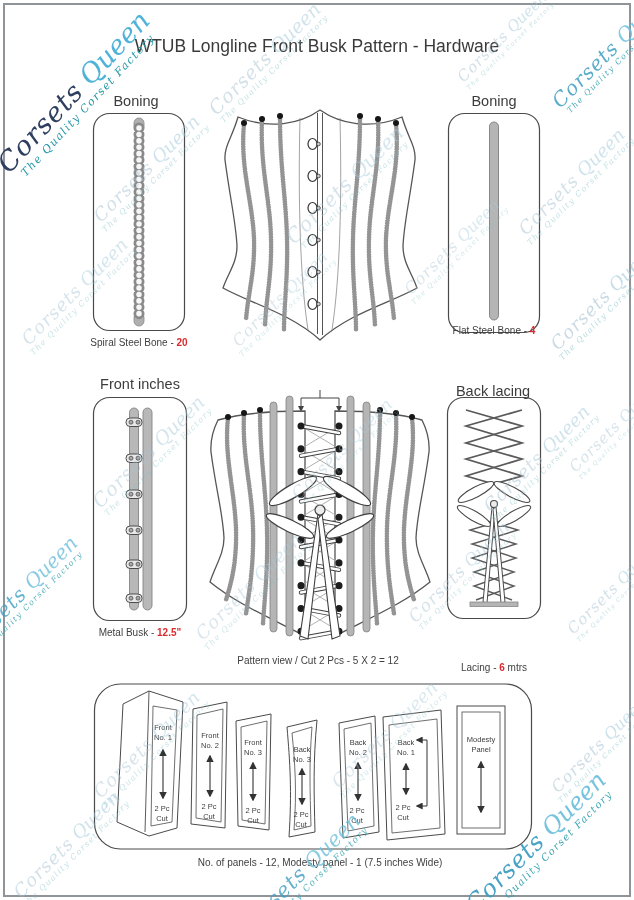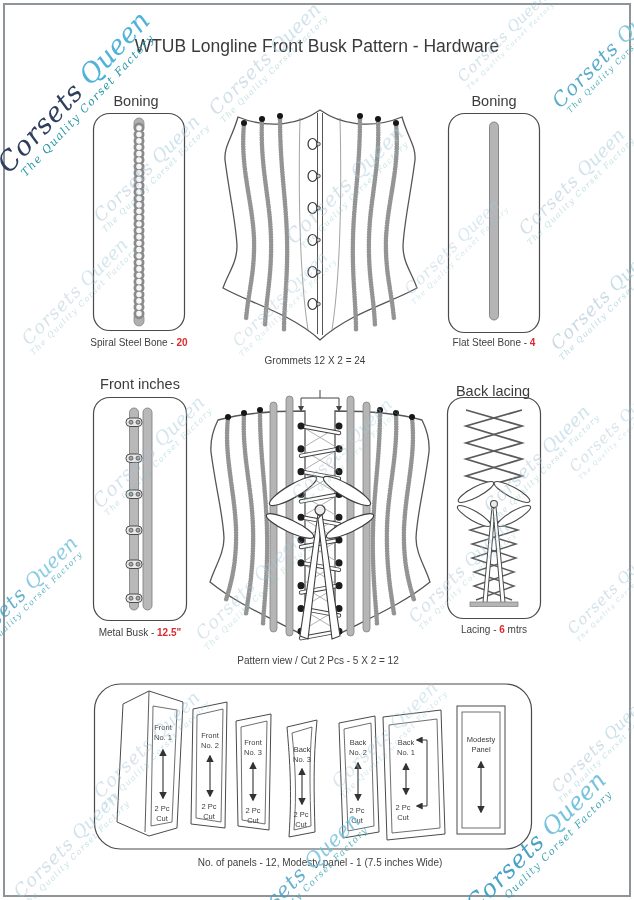--- a/index.html
+++ b/index.html
@@ -87,27 +87,26 @@
       <g>
           <ellipse cx="112.5" cy="174" rx="4.5" ry="5.5" fill="#ffffff" stroke="#333333" stroke-width="1.2"></ellipse>
           <circle cx="118.5" cy="174" r="1.8" fill="#cfcfcf" stroke="#333333" stroke-width="0.8"></circle>
         </g>
       <g>
           <ellipse cx="112.5" cy="206" rx="4.5" ry="5.5" fill="#ffffff" stroke="#333333" stroke-width="1.2"></ellipse>
           <circle cx="118.5" cy="206" r="1.8" fill="#cfcfcf" stroke="#333333" stroke-width="0.8"></circle>
         </g>
     </g>
   </svg>
-  <div class="caption" style="left:215px;top:355px;width:200px;">Grommets 12 X 2 = 24</div>
 
   <svg style="left:447px;top:112px;" width="94" height="222" viewBox="0 0 94 222">
     <rect x="1.5" y="1.5" width="91" height="219" rx="16" fill="none" stroke="#4a4a4a" stroke-width="1.2"></rect>
     <rect x="42.5" y="10" width="9" height="198" rx="4.5" fill="#b5b5b5" stroke="#878787" stroke-width="1"></rect>
   </svg>
-  <div class="caption" style="left:394px;top:337px;width:200px;">
+  <div class="caption" style="left:394px;top:325px;width:200px;">
     <span>Flat Steel Bone - </span><span class="red">4</span>
   </div>
 
   <div class="sec-h" style="left:80px;top:376px;width:120px;">Front inches</div>
   <div class="sec-h" style="left:433px;top:375px;width:120px;margin-top:8px;">Back lacing</div>
 
   <svg style="left:92px;top:396px;" width="96" height="226" viewBox="0 0 96 226">
     <rect x="1.5" y="1.5" width="93" height="223" rx="16" fill="none" stroke="#4a4a4a" stroke-width="1.2"></rect>
     <rect x="37.5" y="12" width="9" height="202" rx="4.5" fill="#b8b8b8" stroke="#858585" stroke-width="0.9"></rect>
     <rect x="51" y="12" width="9" height="202" rx="4.5" fill="#b8b8b8" stroke="#858585" stroke-width="0.9"></rect>
@@ -244,21 +243,21 @@
       <ellipse transform="rotate(-28 30 96)" cx="30" cy="96" rx="20" ry="5" fill="#ffffff" stroke="#4a4a4a" stroke-width="1.1"></ellipse>
       <ellipse transform="rotate(28 66 96)" cx="66" cy="96" rx="20" ry="5" fill="#ffffff" stroke="#4a4a4a" stroke-width="1.1"></ellipse>
       <ellipse transform="rotate(30 28 120)" cx="28" cy="120" rx="19" ry="4.8" fill="#ffffff" stroke="#4a4a4a" stroke-width="1.1"></ellipse>
       <ellipse transform="rotate(-30 68 120)" cx="68" cy="120" rx="19" ry="4.8" fill="#ffffff" stroke="#4a4a4a" stroke-width="1.1"></ellipse>
       <path d="M 46,111 L 37,206 L 41,207 L 49,113 Z" fill="#ffffff" stroke="#4a4a4a" stroke-width="1"></path>
       <path d="M 50,111 L 59,206 L 55,207 L 47,113 Z" fill="#ffffff" stroke="#4a4a4a" stroke-width="1"></path>
       <circle cx="48" cy="108" r="3.5" fill="#ececec" stroke="#4a4a4a" stroke-width="1.1"></circle>
     </g>
     <rect x="24" y="206" width="48" height="4.5" fill="#b5b5b5" stroke="#888888" stroke-width="0.8"></rect>
   </svg>
-  <div class="caption" style="left:394px;top:624px;width:200px;">
+  <div class="caption" style="left:394px;top:662px;width:200px;">
     <span>Lacing - </span><span class="red">6</span><span> mtrs</span>
   </div>
 
   <div class="caption" style="left:118px;top:655px;width:400px;">Pattern view / Cut 2 Pcs - 5 X 2 = 12</div>
 
   <svg style="left:93px;top:682px;" width="440" height="170" viewBox="0 0 440 170">
     <defs>
       <marker id="ah" viewBox="0 0 8 8" refX="6.5" refY="4" markerWidth="7" markerHeight="7" orient="auto-start-reverse">
         <path d="M0,0 L8,4 L0,8 Z" fill="#333333"></path>
       </marker>

